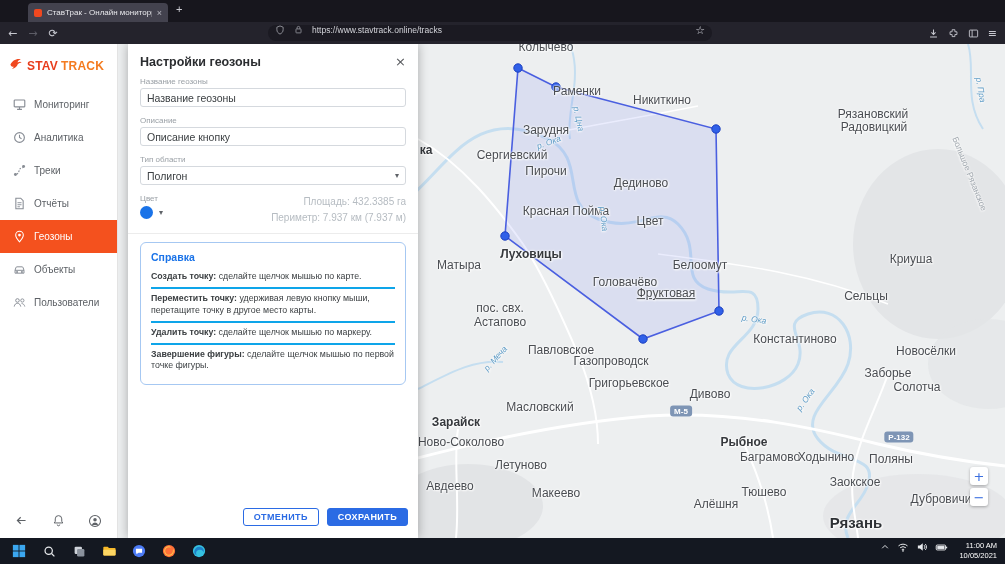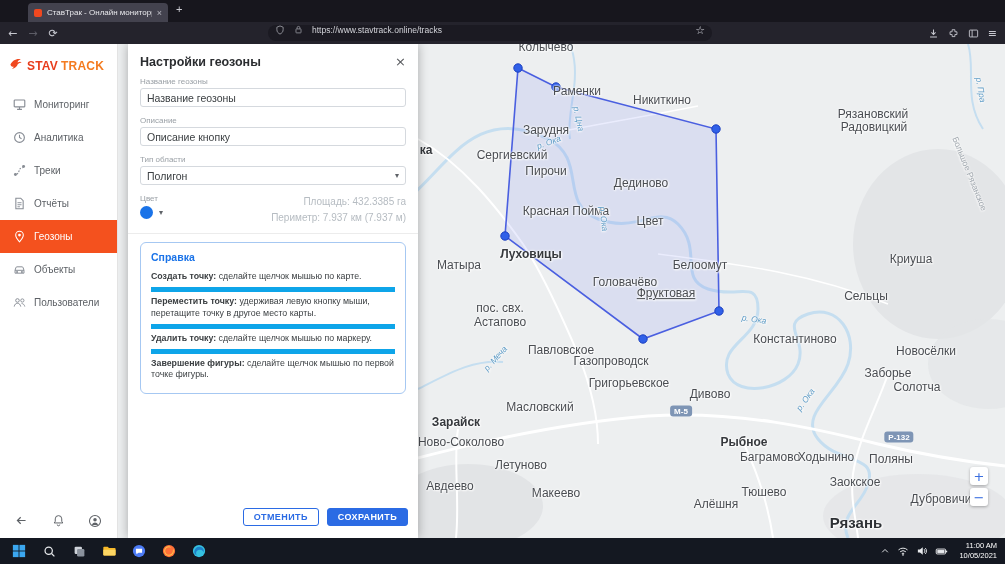--- a/index.html
+++ b/index.html
@@ -62,32 +62,32 @@
 .finput{height:19px;border:1px solid #d5d9de;border-radius:3px;display:flex;align-items:center;justify-content:space-between;padding:0 6px;font-size:10.5px;color:#3c4043;cursor:text}
 .finput .caret{font-size:8px;color:#5f6368;font-family:"DejaVu Sans",sans-serif}
 .color-row{display:flex;justify-content:space-between;align-items:flex-start;margin-bottom:8px}
 .color-ctl{display:flex;align-items:center;gap:6px;margin-top:3px;cursor:pointer}
 .color-dot{width:13px;height:13px;border-radius:50%;background:#1a73e8}
 .color-ctl .caret{font-size:8px;color:#5f6368;font-family:"DejaVu Sans",sans-serif}
 .metrics{text-align:right;font-size:10px;color:#b6bcc2;line-height:1.55}
 .divider{border-top:1px solid #ececec;margin:4px -12px 8px}
 .help-box{border:1px solid #a6c8f2;border-radius:6px;padding:8px 10px}
 .help-title{color:#1a73e8;font-size:10.5px;font-weight:bold;margin-bottom:4px}
-.help-item{font-size:8.8px;color:#3c4043;line-height:1.35;padding:4px 0;border-bottom:5px solid #0ea5e9}
+.help-item{font-size:8.8px;color:#3c4043;line-height:1.35;padding:4px 0;border-bottom:2px solid #0ea5e9}
 .help-item:last-child{border-bottom:none}
 .panel-actions{position:absolute;bottom:12px;right:10px;display:flex;gap:8px}
 .btn{height:18px;padding:0 10px;border-radius:3px;font-size:9px;font-weight:bold;letter-spacing:.4px;display:flex;align-items:center;cursor:pointer}
 .btn-outline{border:1px solid #2b6be4;color:#2b6be4;background:#fff}
 .btn-primary{background:#2b6be4;border:1px solid #2b6be4;color:#fff}
 
 
 .taskbar{position:absolute;left:0;right:0;bottom:0;height:26px;background:#141821;z-index:11;display:flex;align-items:center;padding:0 8px}
 .tb-icons{display:flex;align-items:center;gap:8px}
 .tb-icon{width:22px;height:22px;display:flex;align-items:center;justify-content:center;border-radius:4px;cursor:pointer}
-.tb-tray{margin-left:auto;display:flex;align-items:center;gap:11px}
+.tb-tray{margin-left:auto;display:flex;align-items:flex-start;gap:11px}
 .tray-icons{display:flex;align-items:center;gap:7px}
 .tray-icn{display:inline-flex;cursor:pointer}
 .tb-clock{text-align:right;font-size:7.5px;color:#fff;line-height:1.35;cursor:pointer}
 .icn svg,.micn svg,.sb-icn svg,.tray-icn svg{display:block}
 </style>
 </head>
 <body>
 
 <div class="screen">
 

